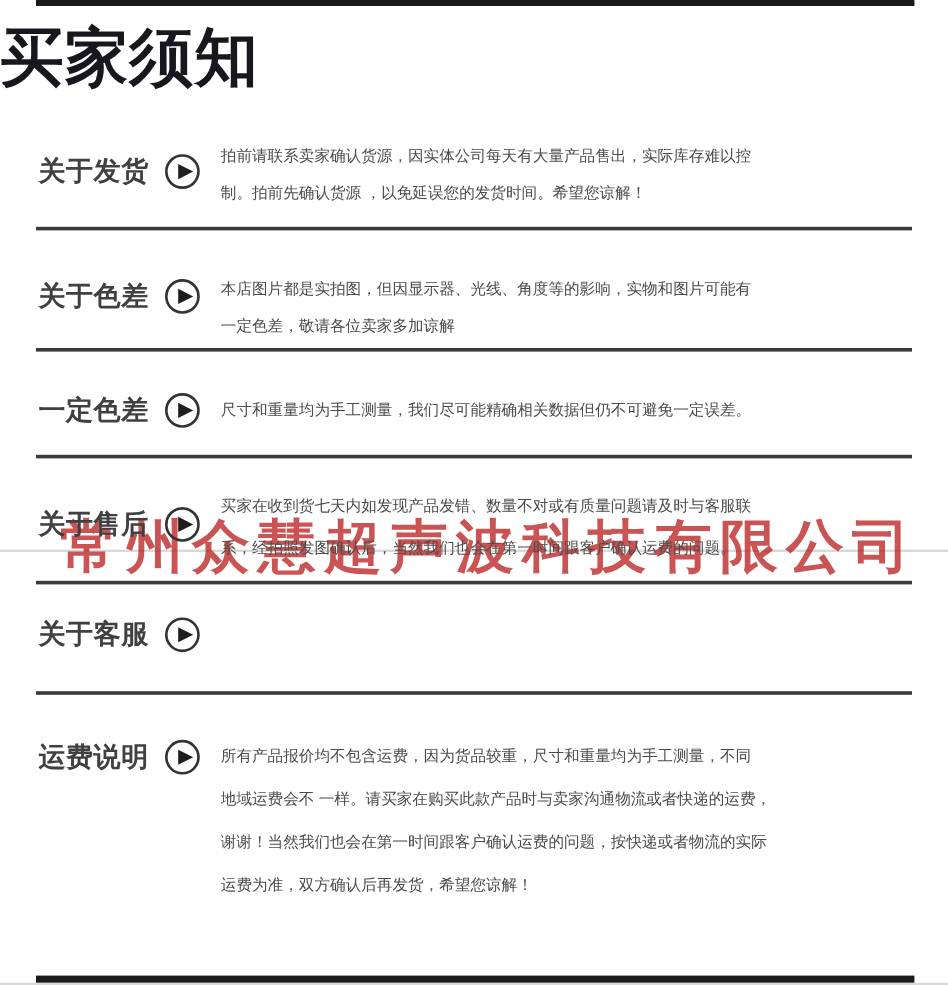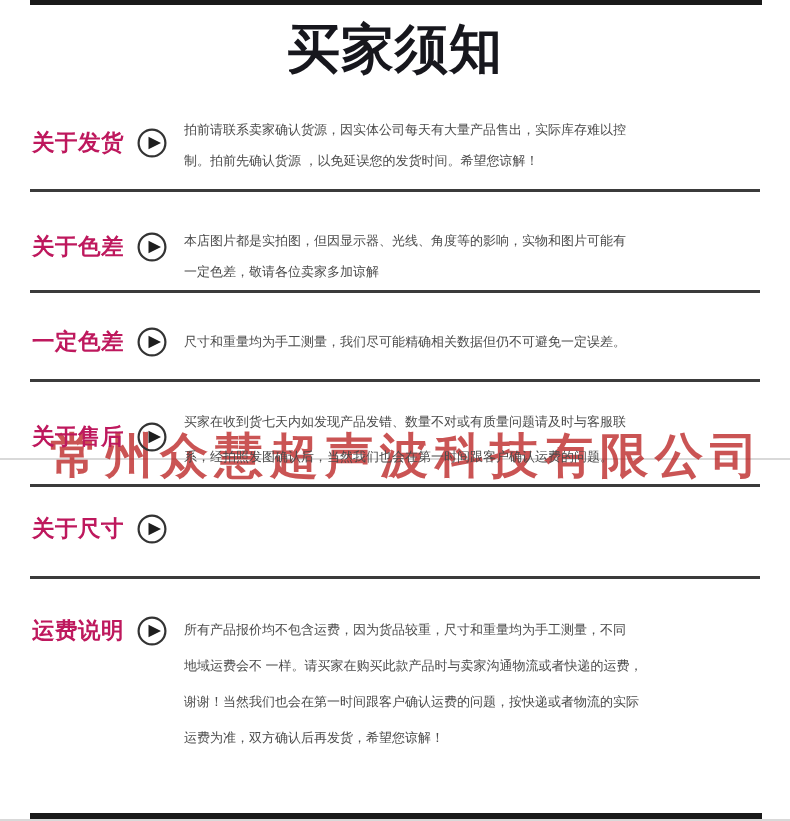--- a/index.html
+++ b/index.html
@@ -16,28 +16,27 @@
     background:#1a1a1a;
   }
   .topbar{top:0;}
   .bottombar{top:813px;height:6px;}
   .edge-line{
     position:absolute;left:0;top:819px;width:790px;height:2px;
     background:#d9d9d9;
   }
   .page-title{
     position:absolute;top:18px;left:0;width:790px;
-    text-align:center;
     font-size:53px;line-height:62px;font-weight:700;
     letter-spacing:1px;color:#17171d;margin:0;
   }
   .sec-label{
     position:absolute;left:32px;margin:0;
     font-size:22.5px;line-height:24px;font-weight:700;
-    color:#be185d;letter-spacing:0.5px;
+    color:#404040;letter-spacing:0.5px;
     white-space:nowrap;z-index:2;
   }
   .sec-icon{
     position:absolute;left:137px;width:30px;height:30px;
     display:block;z-index:2;
   }
   .sec-text{
     position:absolute;left:184px;width:600px;margin:0;
     font-size:13px;color:#4b4b4b;
     white-space:pre-line;
@@ -108,21 +107,21 @@
   <span class="sec-icon" style="top:422px">
     <svg width="30" height="30" viewBox="0 0 30 30">
         <circle cx="15" cy="15" r="13.4" fill="none" stroke="#333" stroke-width="2.2"></circle>
         <path d="M11.5 8.7 L24 15 L11.5 21.3 Z" fill="#1e1e1e"></path>
       </svg>
   </span>
   <p class="sec-text" style="top:404px;line-height:35px">买家在收到货七天内如发现产品发错、数量不对或有质量问题请及时与客服联
 系，经拍照发图确认后，当然我们也会在第一时间跟客户确认运费的问题。</p>
   <div class="divider" style="top:484px"></div>
 
-  <h2 class="sec-label" style="top:517px">关于尺寸</h2>
+  <h2 class="sec-label" style="top:517px">关于客服</h2>
   <span class="sec-icon" style="top:514px">
     <svg width="30" height="30" viewBox="0 0 30 30">
         <circle cx="15" cy="15" r="13.4" fill="none" stroke="#333" stroke-width="2.2"></circle>
         <path d="M11.5 8.7 L24 15 L11.5 21.3 Z" fill="#1e1e1e"></path>
       </svg>
   </span>
   <div class="divider" style="top:576px"></div>
 
   <h2 class="sec-label" style="top:619px">运费说明</h2>
   <span class="sec-icon" style="top:616px">

